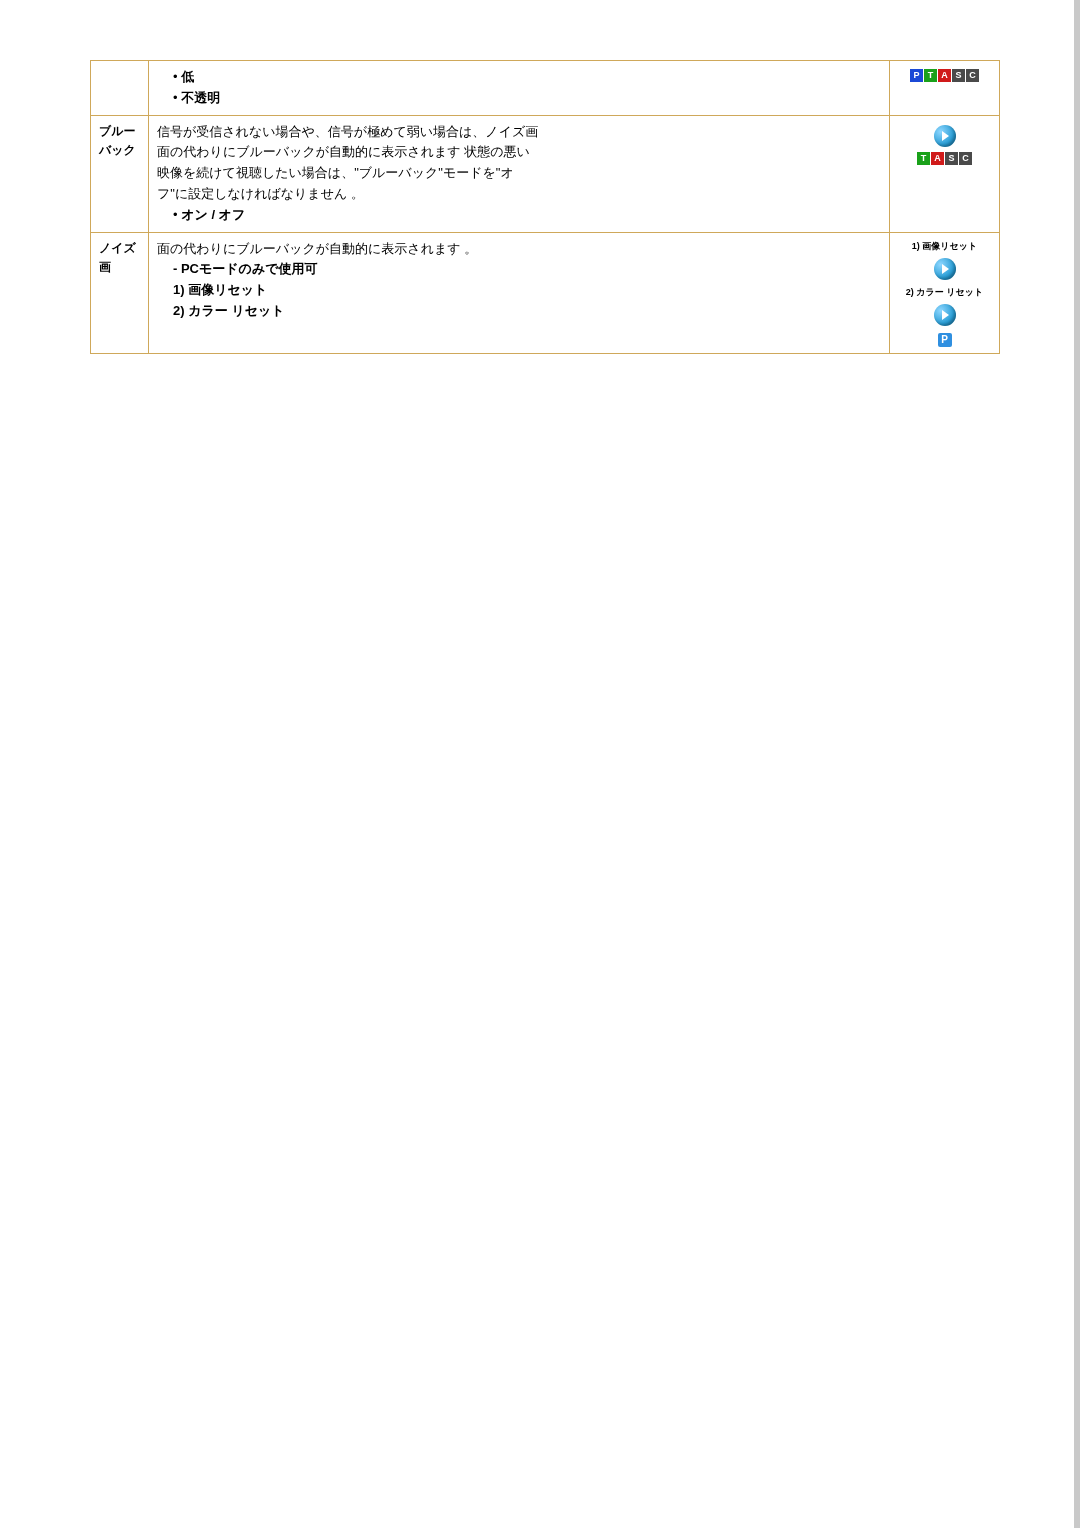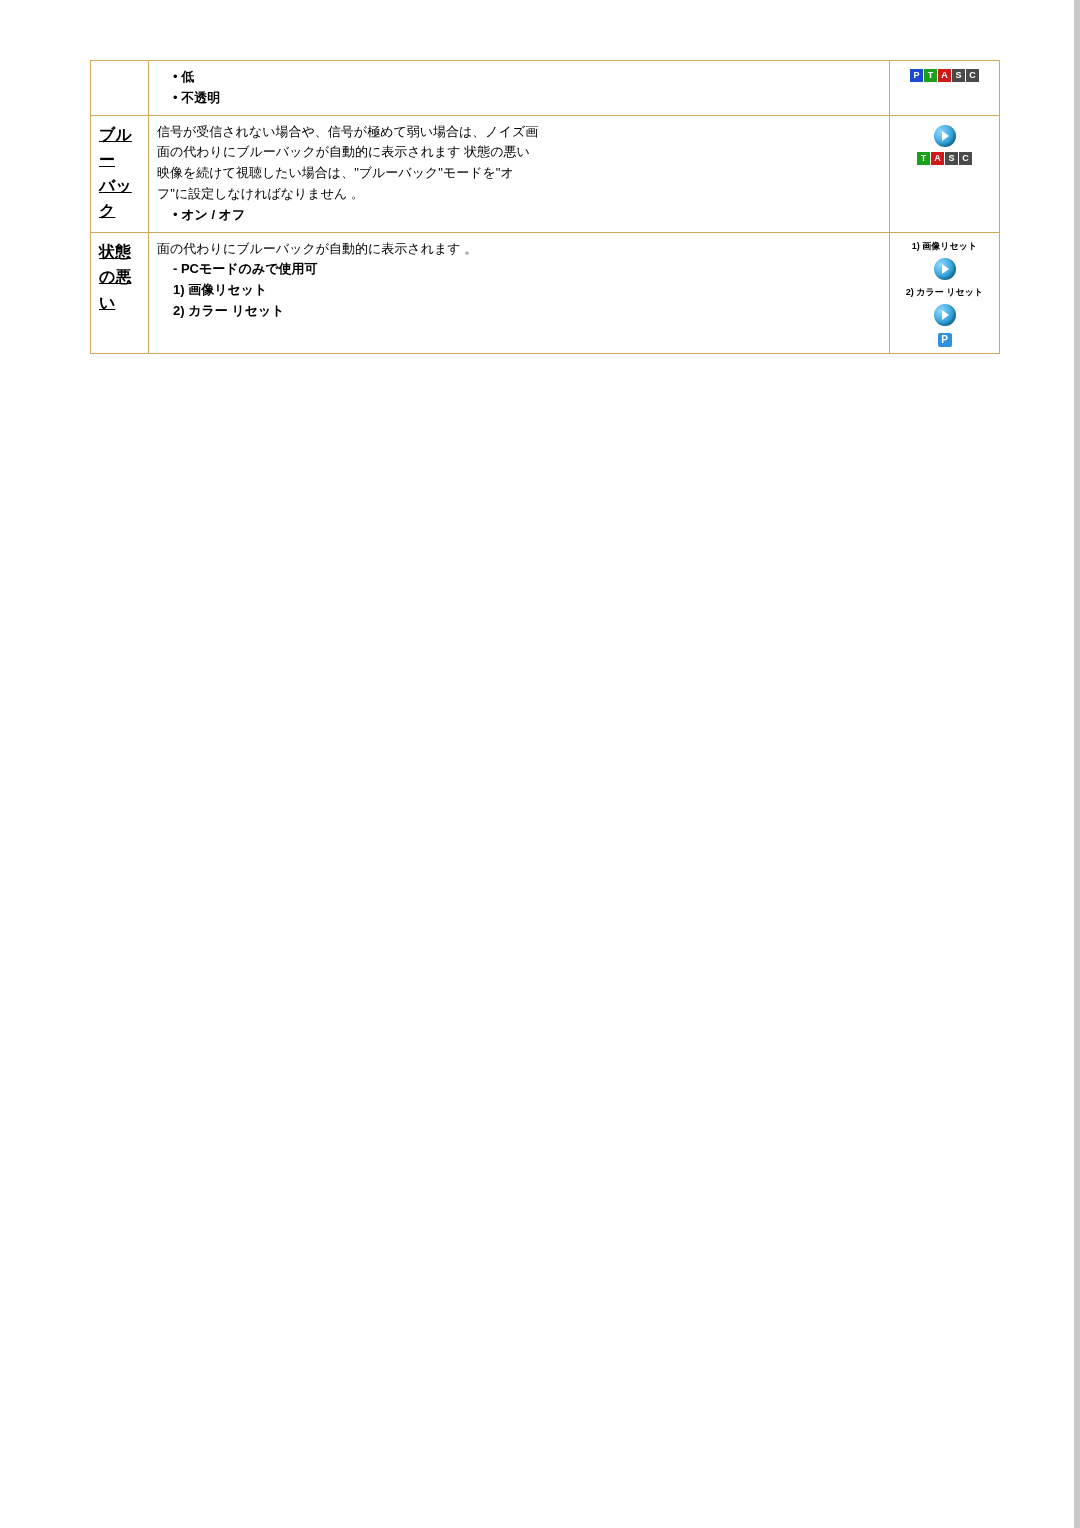--- a/index.html
+++ b/index.html
@@ -26,22 +26,21 @@
     border: 1px solid #cfa85a;
     padding: 6px 8px;
     vertical-align: top;
     line-height: 1.6;
   }
   col.c1 { width: 58px; }
   col.c2 { width: auto; }
   col.c3 { width: 110px; }
   .label-col {
     font-weight: bold;
-    font-size: 16px;
-    text-decoration: underline;
+    font-size: 12px;
   }
   .indented {
     padding-left: 16px;
   }
   .bold {
     font-weight: bold;
   }
   .icon-col {
     text-align: center;
     font-size: 10px;
@@ -150,21 +149,21 @@
             <span class="a">A</span>
             <span class="s">S</span>
             <span class="c">C</span>
           </div>
         </div>
       </td>
     </tr>
 
     <tr>
       <td class="label-col">
-        <span>状態の悪い</span>
+        <span>ノイズ画</span>
       </td>
       <td>
         <div>面の代わりにブルーバックが自動的に表示されます 。</div>
         <div class="indented bold">- PCモードのみで使用可</div>
         <div class="indented bold">1) 画像リセット</div>
         <div class="indented bold">2) カラー リセット</div>
       </td>
       <td class="icon-col">
         <div class="stack">
           <div class="caption">1) 画像リセット</div>

